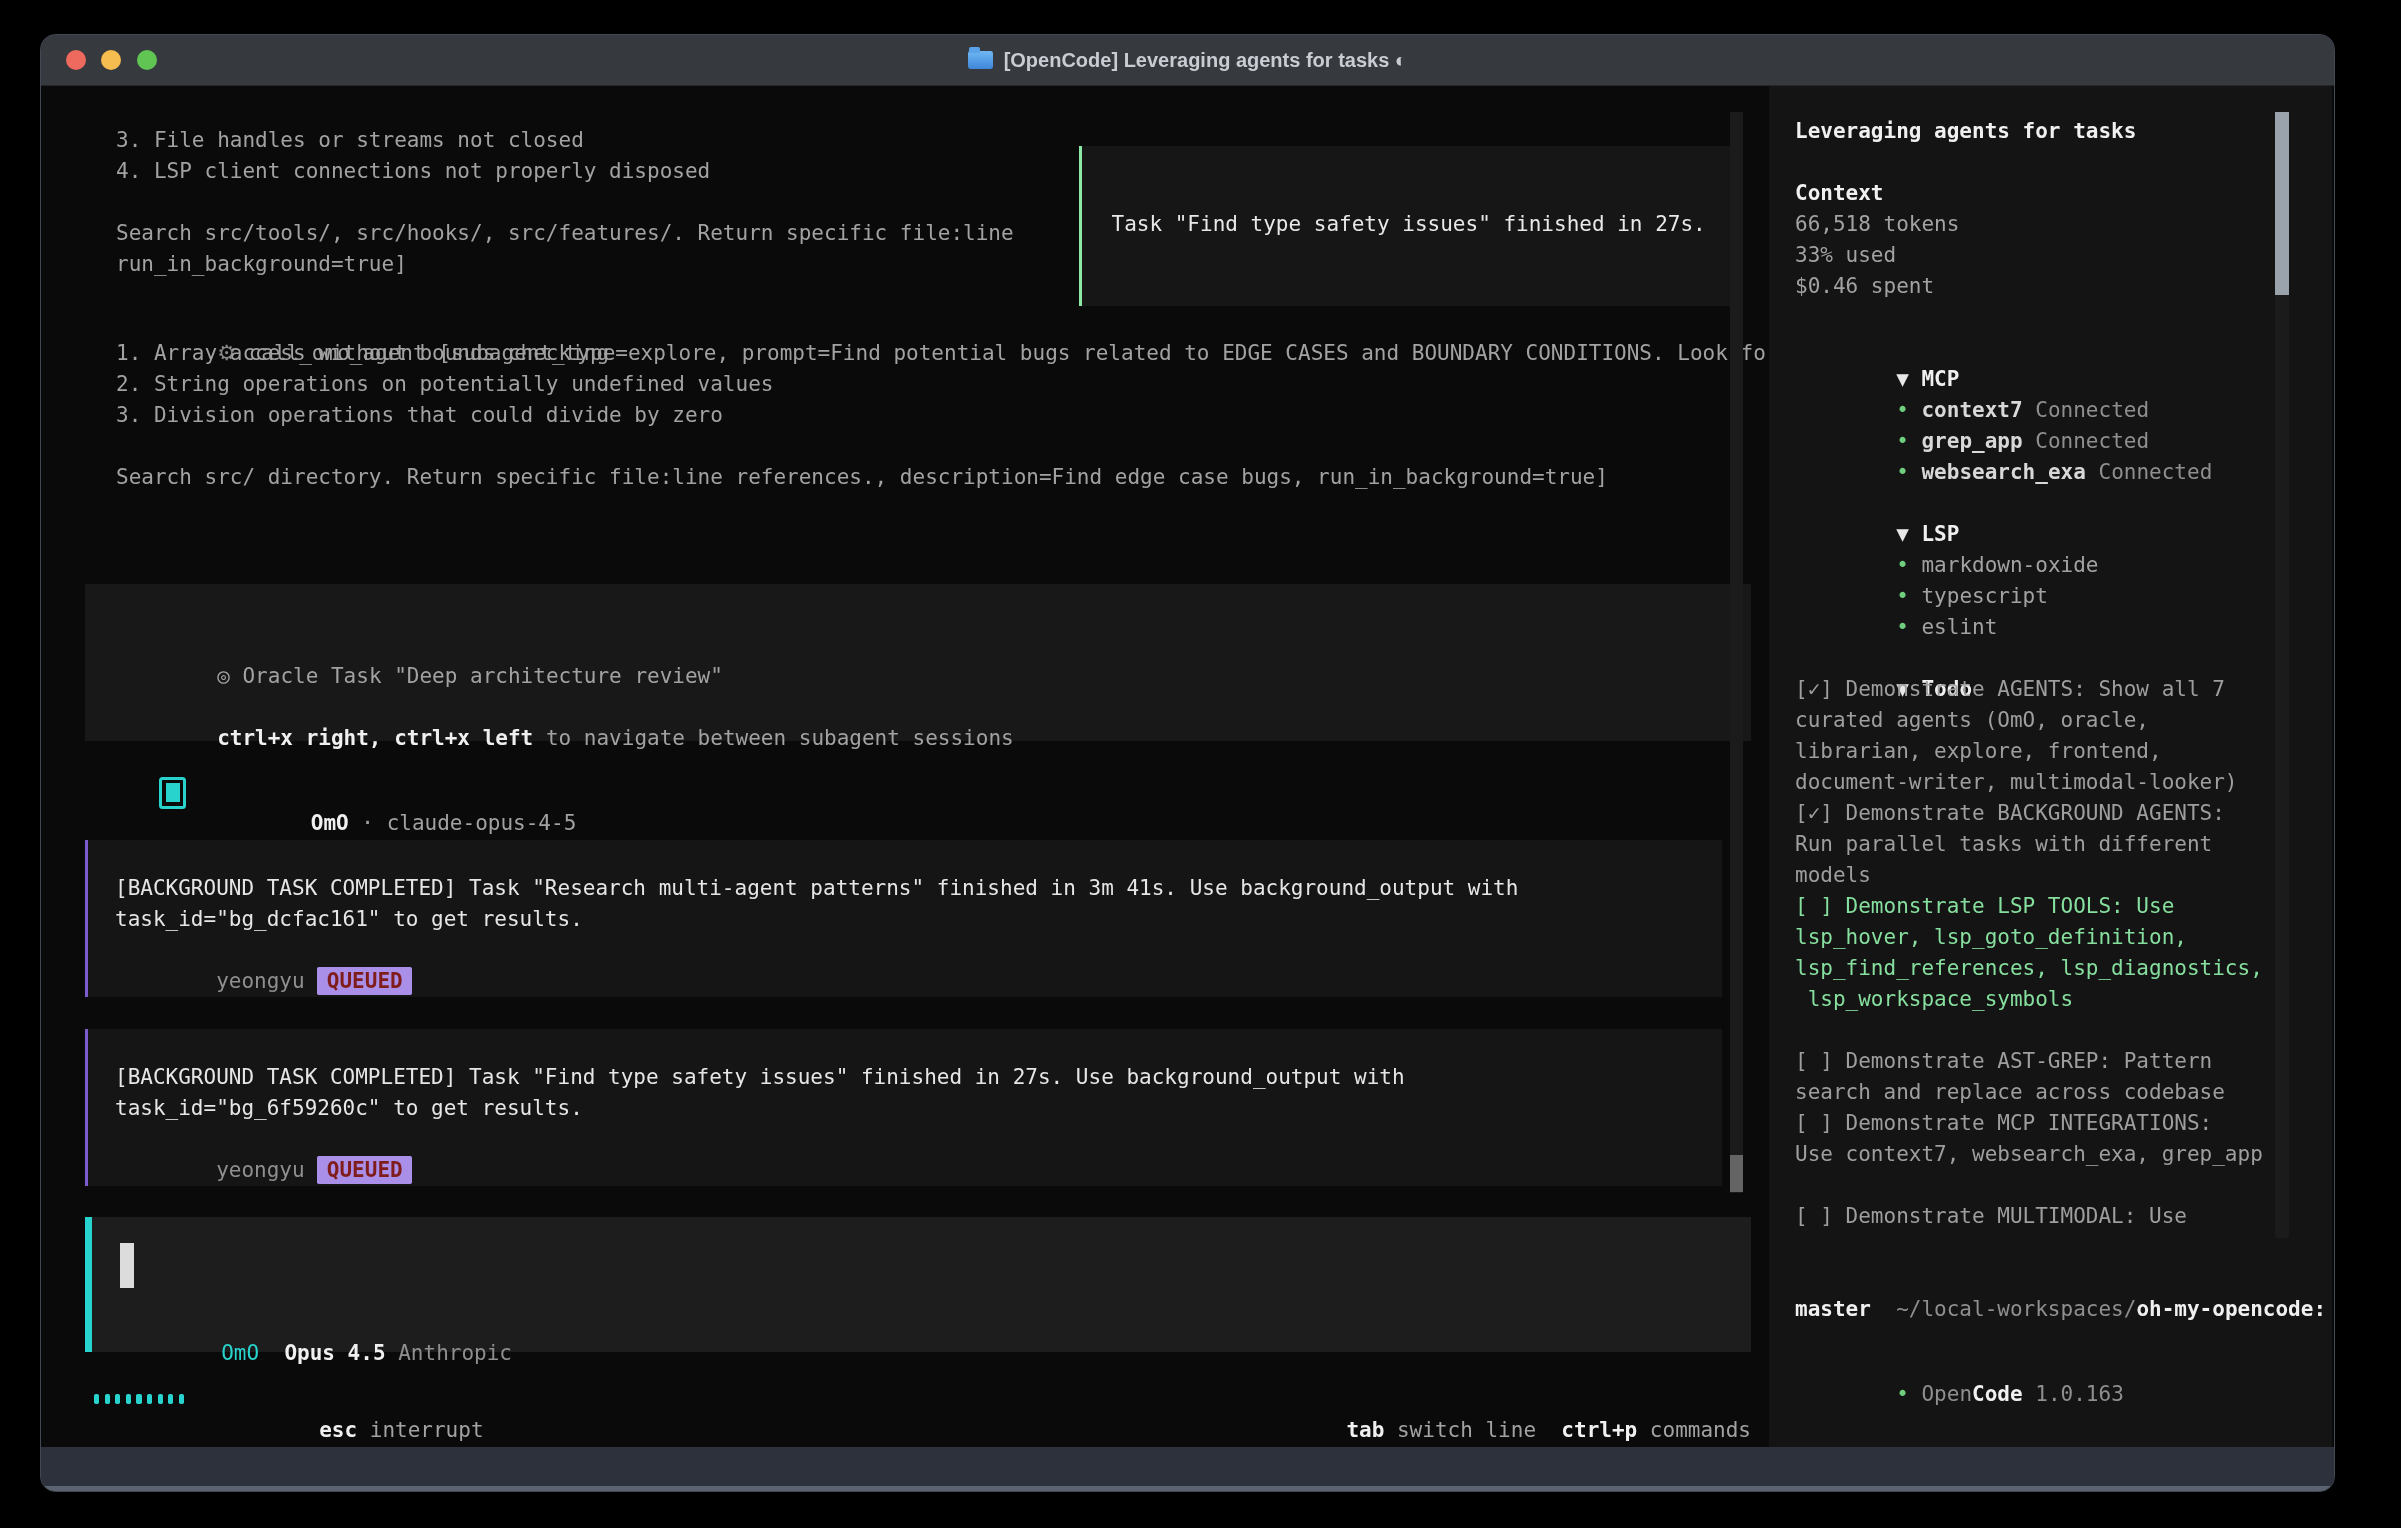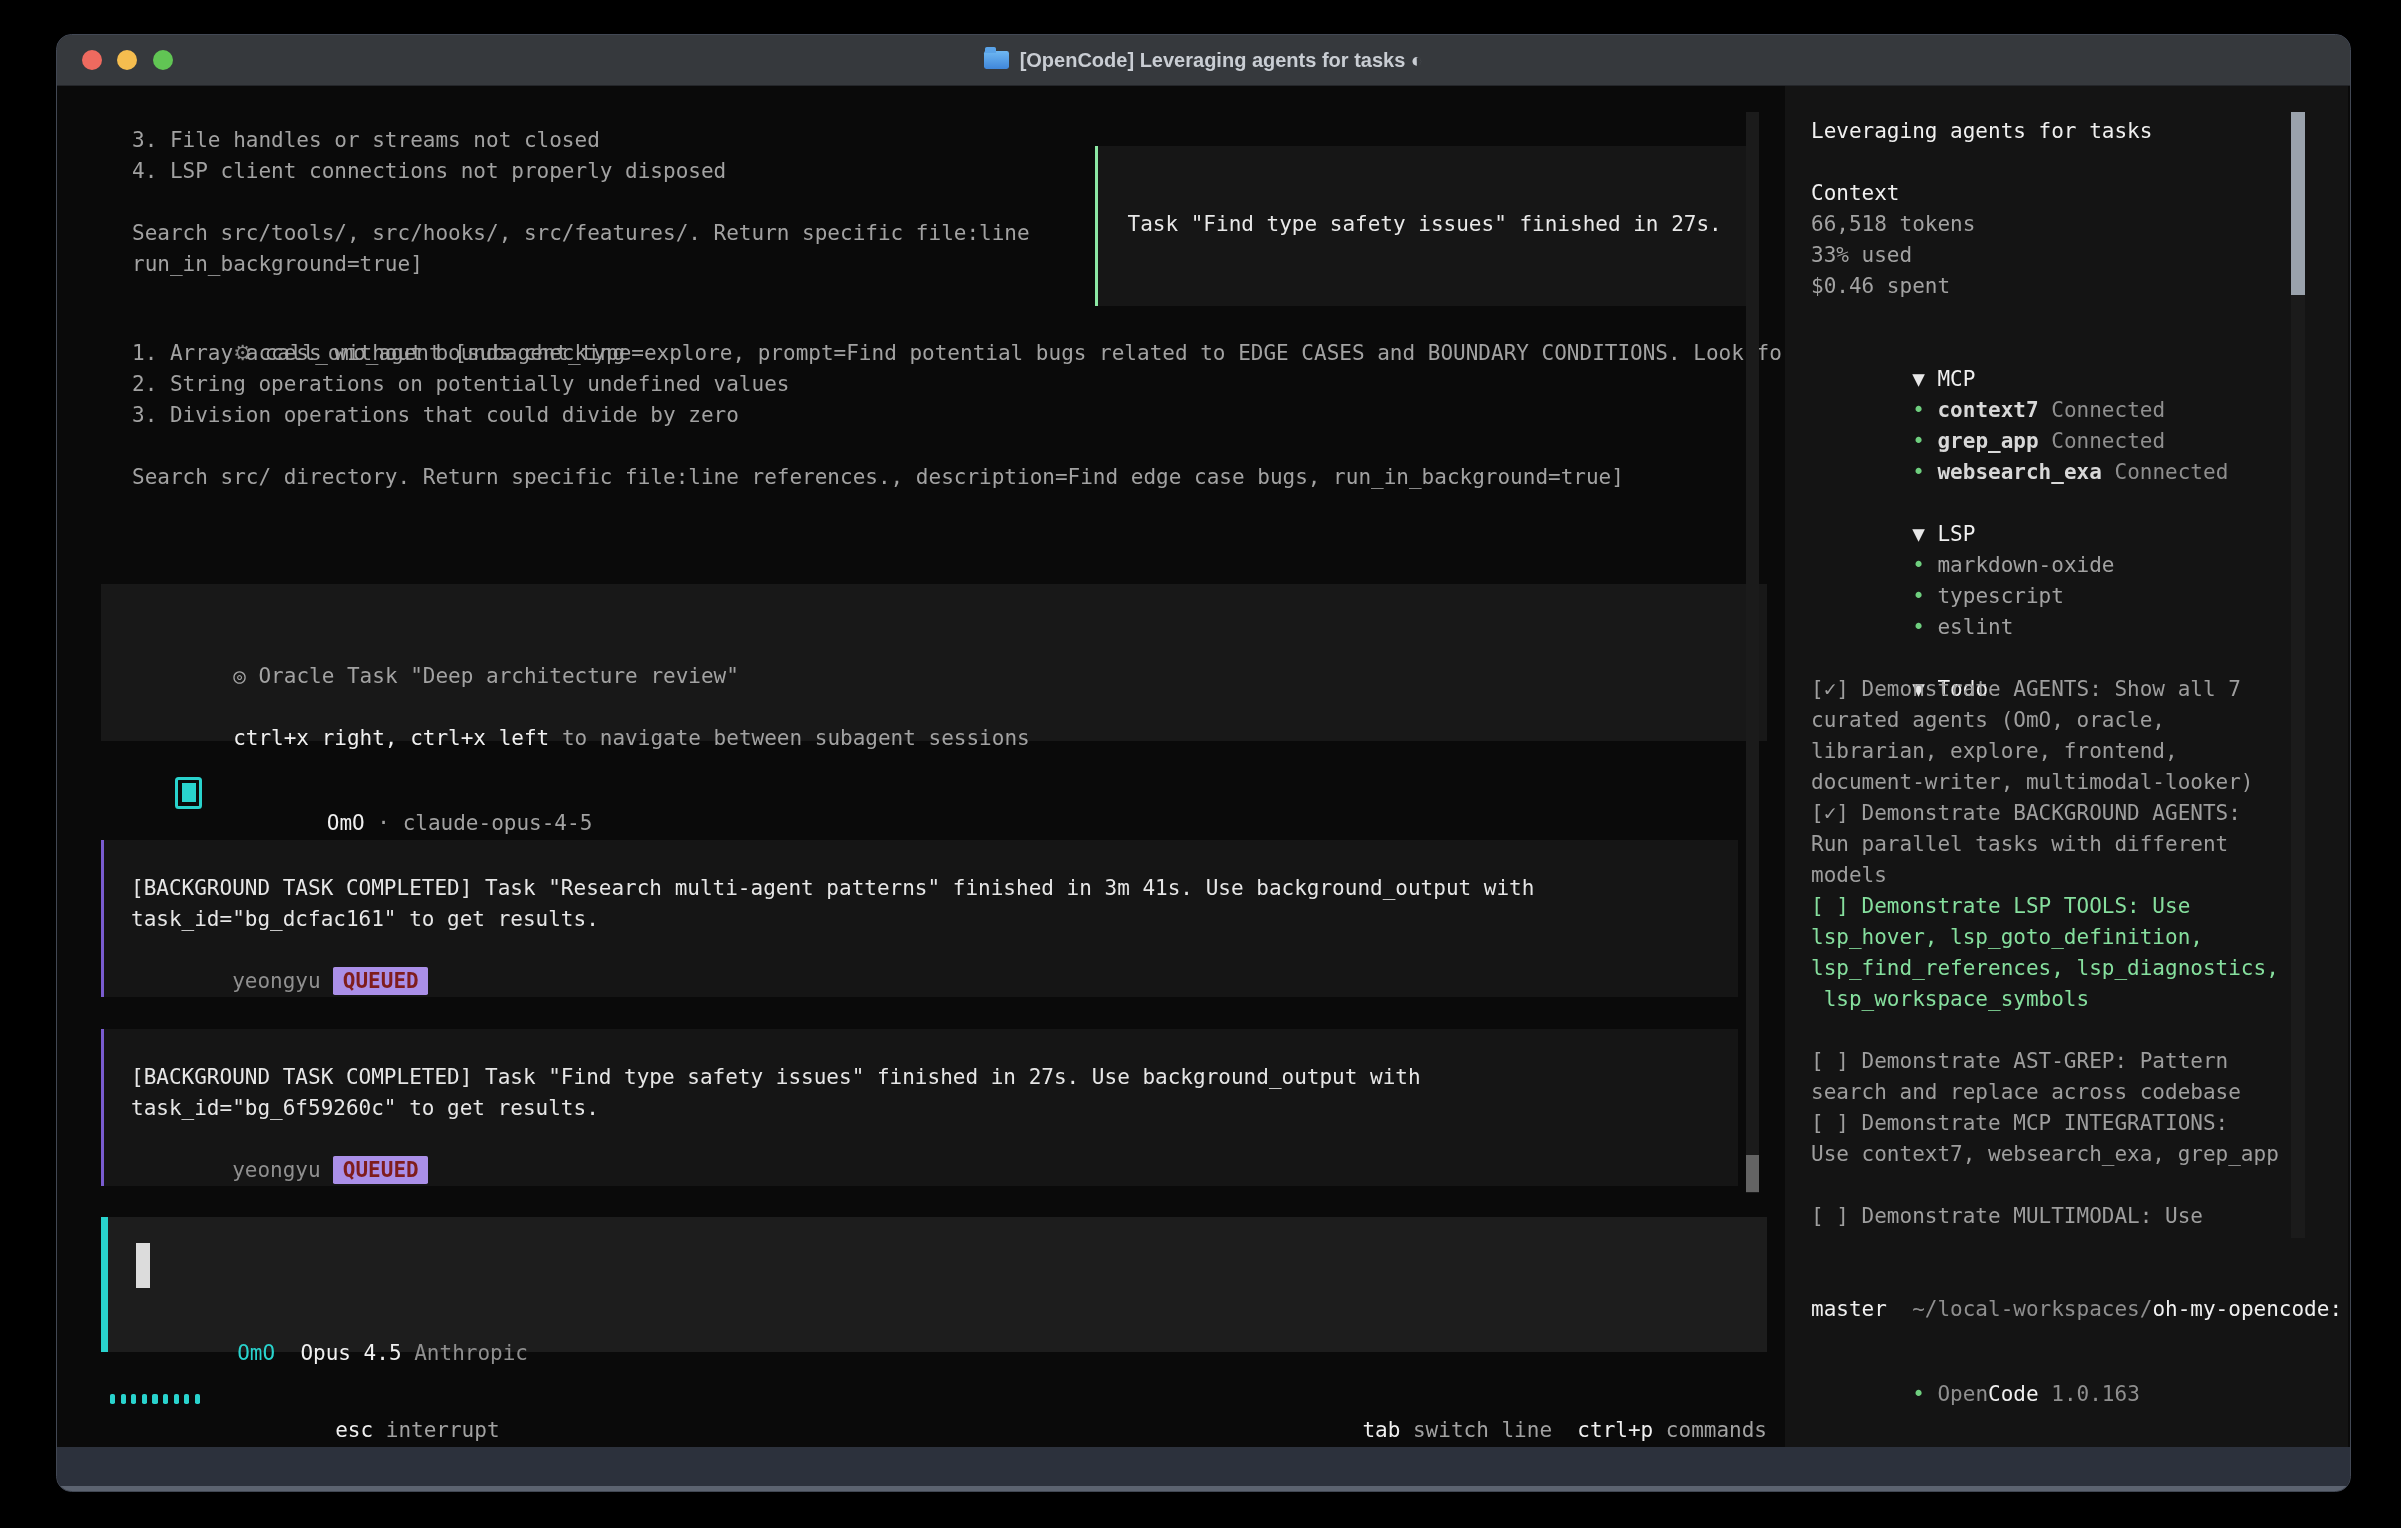--- a/index.html
+++ b/index.html
@@ -1,35 +1,35 @@
 <!DOCTYPE html>
 <html style="font-size:9.5px"><head>
 <meta charset="utf-8">
 <style>
   html,body{margin:0;padding:0;background:#000;width:2401px;height:1528px;overflow:hidden;}
   *{box-sizing:border-box;}
-  .window{position:absolute;left:56px;top:34px;width:2295px;height:1458px;
+  .window{position:absolute;left:40px;top:34px;width:2295px;height:1458px;
     background:#2c313c;border:1.2px solid #424854;border-radius:15.4px;overflow:hidden;
     display:flex;flex-direction:column;}
   .titlebar{height:51px;background:#36393d;border-bottom:1.2px solid #24262a;position:relative;
     display:flex;align-items:center;justify-content:center;flex:0 0 auto;}
   .traffic{position:absolute;left:25px;top:15.4px;display:flex;gap:15.4px;}
   .light{width:20px;height:20px;border-radius:50%;}
   .light.red{background:#ee6a5f;} .light.yellow{background:#f5bd4f;} .light.green{background:#61c554;}
   .titlewrap{display:flex;align-items:center;gap:10.6px;font-family:"Liberation Sans","DejaVu Sans",sans-serif;
     font-size:20px;font-weight:700;color:#c9cdd3;}
   .foldericon{position:relative;width:25px;height:17.7px;background:linear-gradient(#6fb8f2,#3f86da);border-radius:2.4px;}
   .foldericon::before{content:"";position:absolute;left:1.2px;top:-4.1px;width:10.6px;height:5.9px;
     background:#5aa3e8;border-radius:1.8px 1.8px 0 0;}
   .content{position:relative;flex:0 0 auto;height:1361px;background:#0a0a0a;
     font-family:"DejaVu Sans Mono","DejaVu Sans",monospace;font-size:21px;color:#a2a2a2;}
   .bottomstrip{flex:1 1 auto;background:#2c313c;position:relative;}
   .bottomstrip .edge{position:absolute;left:0;right:0;bottom:0;height:4.7px;background:#5c6370;}
   .row{height:31px;line-height:31px;white-space:pre;}
-  .b{font-weight:400;color:#f0f0f0;}
+  .b{font-weight:700;color:#f0f0f0;}
   .wh{color:#e8e8e8;}
   .dim{color:#8f8f8f;}
   .teal{color:#29d3cd;}
 
   
   .introblock{position:absolute;left:75px;top:39px;}
   .toolblock{position:absolute;left:75px;top:221px;}
   .gear{font-family:"DejaVu Sans",sans-serif;color:#8a8a8a;}
   .notif{position:absolute;left:1038px;top:60px;width:659px;height:160px;background:#161616;
     border-left:3px solid #8ce8a4;border-right:3px solid #8ce8a4;padding:32px 0 0 29.5px;}

